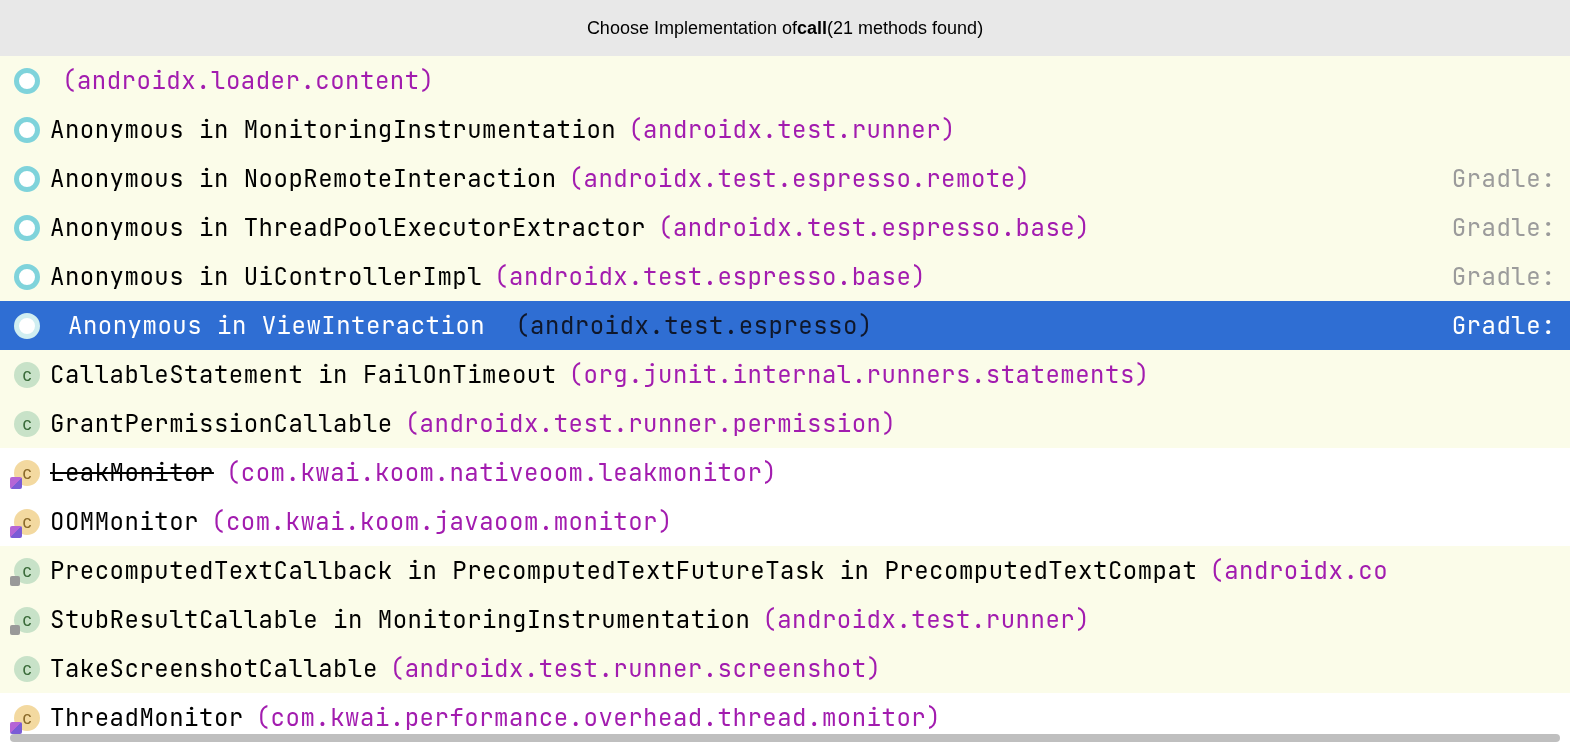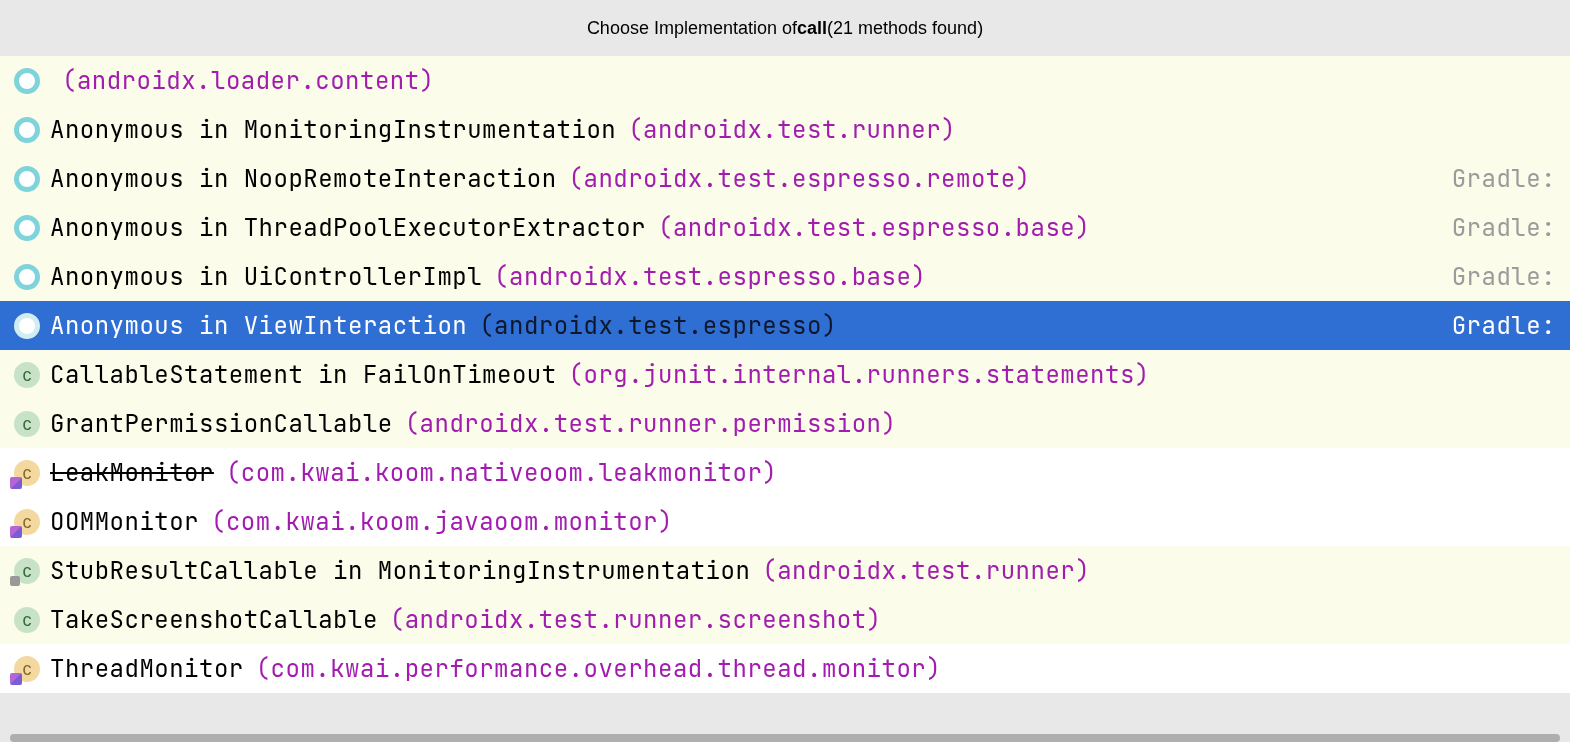--- a/index.html
+++ b/index.html
@@ -29,21 +29,21 @@
     align-items: center;
     padding: 0 14px 0 14px;
     font-family: "JetBrains Mono", "Consolas", "Menlo", monospace;
     font-size: 24px;
     white-space: nowrap;
     overflow: hidden;
     cursor: default;
   }
   .row.yellow { background: #fbfce9; }
   .row.white { background: #ffffff; }
-  .row.selected { background: #2f6ed3; color: #fff; }
+  .row.selected { background: #2f6ed3; color: #fff; gap: 18px; }
   .row .icon {
     width: 26px;
     height: 26px;
     border-radius: 50%;
     margin-right: 10px;
     display: flex;
     align-items: center;
     justify-content: center;
     flex-shrink: 0;
     position: relative;
@@ -176,20 +176,25 @@
       <span class="main-text strike">LeakMonitor</span>
       <span class="pkg-text">(com.kwai.koom.nativeoom.leakmonitor)</span>
     </div>
     <div class="row white">
       <div class="icon icon-orange icon-kotlin-badge"></div>
       <span class="main-text">OOMMonitor</span>
       <span class="pkg-text">(com.kwai.koom.javaoom.monitor)</span>
     </div>
     <div class="row yellow">
       <div class="icon icon-class icon-lib-badge"></div>
+      <span class="main-text">PrecomputedTextCallback in PrecomputedTextFutureTask in PrecomputedTextCompat</span>
+      <span class="pkg-text">(androidx.co</span>
+    </div>
+    <div class="row yellow">
+      <div class="icon icon-class icon-lib-badge"></div>
       <span class="main-text">StubResultCallable in MonitoringInstrumentation</span>
       <span class="pkg-text">(androidx.test.runner)</span>
     </div>
     <div class="row yellow">
       <div class="icon icon-class"></div>
       <span class="main-text">TakeScreenshotCallable</span>
       <span class="pkg-text">(androidx.test.runner.screenshot)</span>
     </div>
     <div class="row white">
       <div class="icon icon-orange icon-kotlin-badge"></div>

